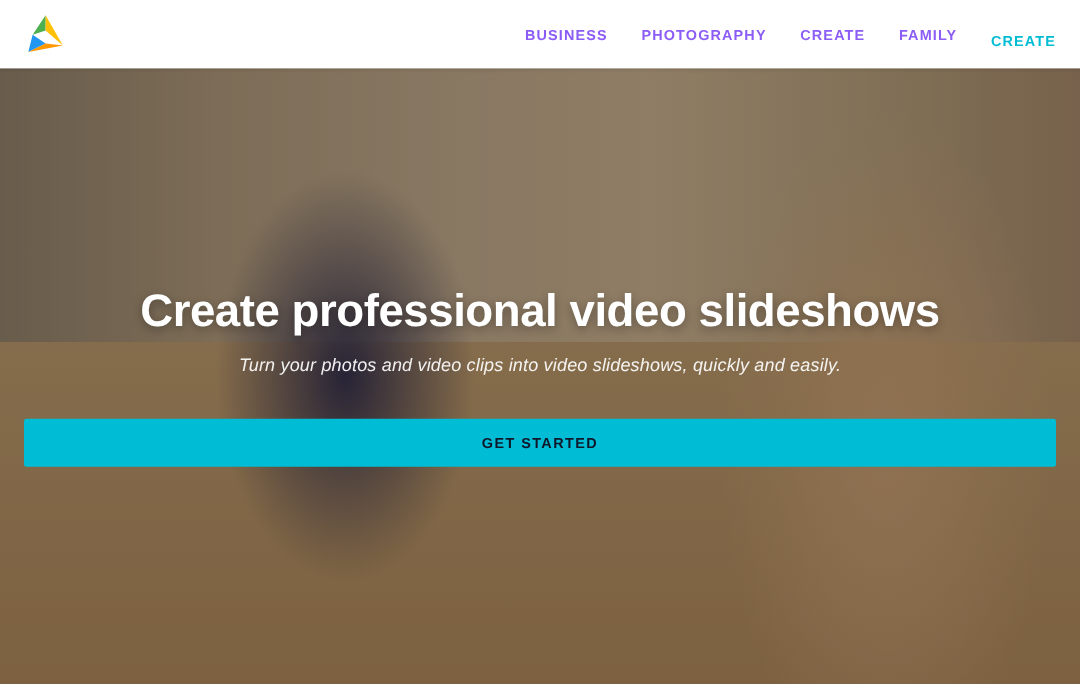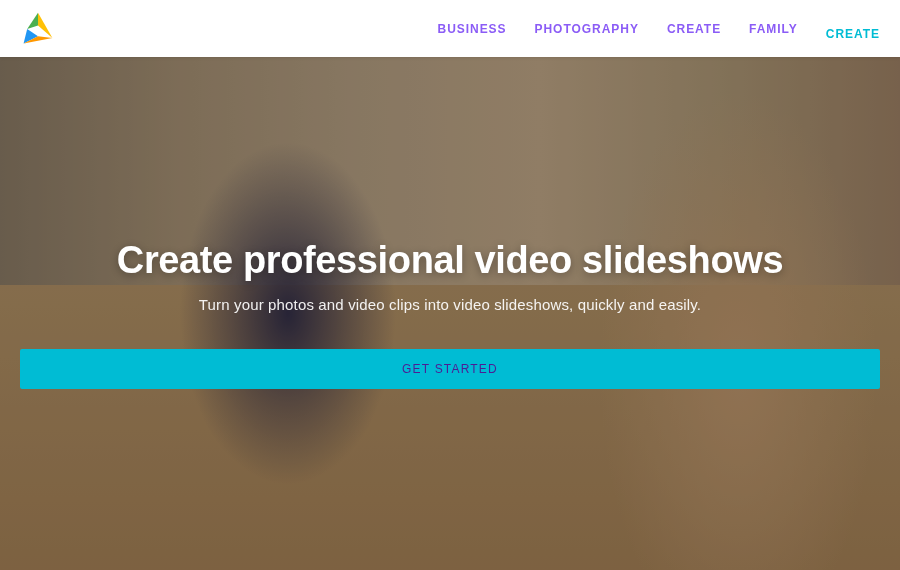--- a/index.html
+++ b/index.html
@@ -104,29 +104,30 @@
       text-shadow: 0 2px 8px rgba(0,0,0,0.3);
       letter-spacing: -0.01em;
     }
 
     .hero-subtitle {
       font-size: 15px;
       color: rgba(255, 255, 255, 0.92);
       margin-bottom: 36px;
       font-weight: 300;
       letter-spacing: 0.01em;
+      font-style: italic;
     }
 
     .cta-button {
       background: #00bcd4;
-      color: #4c1d95;
+      color: #0f172a;
       border: none;
       padding: 13px 34px;
       font-size: 12px;
-      font-weight: 400;
+      font-weight: 700;
       letter-spacing: 0.1em;
       cursor: pointer;
       border-radius: 2px;
       text-transform: uppercase;
     }
 
     
     .hero-photo-bg {
       position: absolute;
       top: 0; left: 0;

